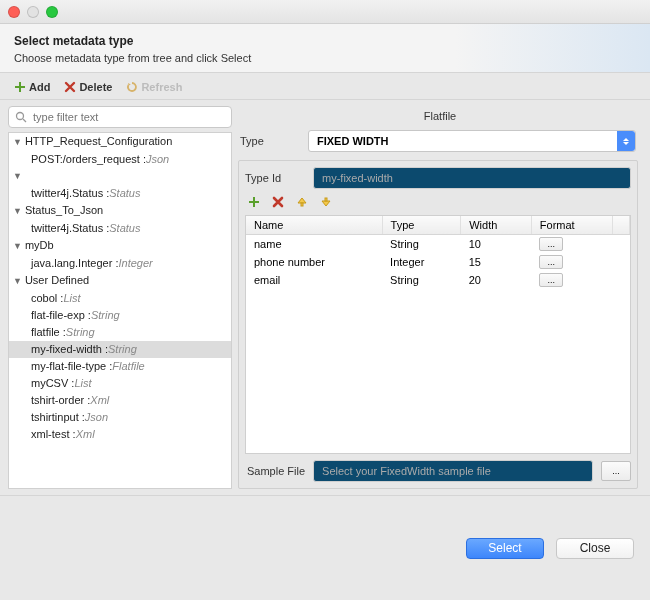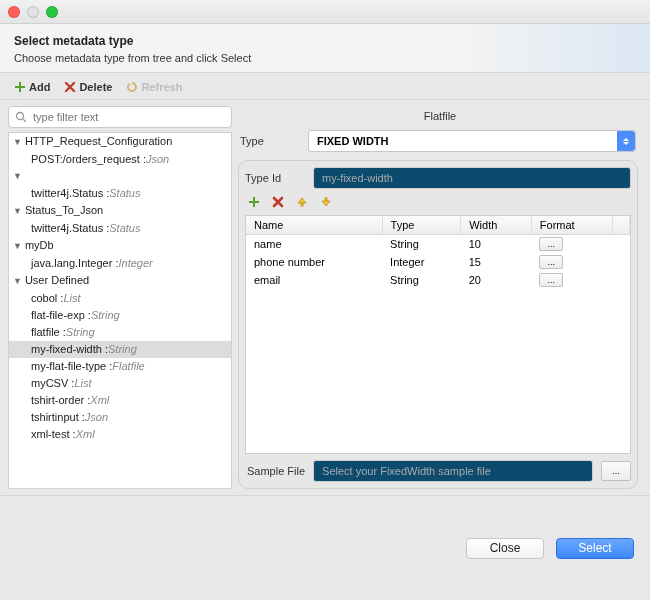--- a/index.html
+++ b/index.html
@@ -27,21 +27,21 @@
   .rightcol { flex:1; display:flex; flex-direction:column;}
   .details-title { text-align:center; font-size:11px; color:#333; padding:4px 0;}
   .formrow { display:flex; align-items:center; gap:10px; padding:4px 6px 4px 2px;}
   .formrow label { width:58px; font-size:11px; color:#333;}
   .select { flex:1; height:22px; border:1px solid #c7c7c7; border-radius:3px; background:#fff; display:flex; align-items:center; padding:0 8px; font-size:11px; position:relative;font-weight:bold;}
   .select-cap { position:absolute; right:0; top:0; bottom:0; width:18px; background:#4a8dfb; border-radius:0 3px 3px 0; display:flex; align-items:center; justify-content:center;}
   .sel-arrows { display:flex; flex-direction:column; gap:1px;}
   .sel-arrows span{width:0;height:0;border-left:3px solid transparent;border-right:3px solid transparent;}
   .sel-arrows .up{border-bottom:3px solid #fff;}
   .sel-arrows .dn{border-top:3px solid #fff;}
-  .panel { flex:1; border:1px solid #cfcfcf; background:#e7e7e7; border-radius:10px; margin:4px 4px 0 0; display:flex; flex-direction:column; padding:6px;}
+  .panel { flex:1; border:1px solid #cfcfcf; background:#e7e7e7; border-radius:2px; margin:4px 4px 0 0; display:flex; flex-direction:column; padding:6px;}
   .panel .inner-input{ flex:1; height:22px; border:1px solid #cfcfcf; border-radius:3px; background:#0c4a6e; padding:0 8px; font-size:11px; color:#aaa; display:flex; align-items:center;}
   .icnrow { display:flex; gap:10px; padding:6px 2px;}
   .grid { flex:1; border:1px solid #cfcfcf; background:#fff; font-size:11px;}
   .grid table{ width:100%; border-collapse:collapse;}
   .grid th { background:linear-gradient(#fbfbfb,#ededed); border-right:1px solid #e0e0e0; border-bottom:1px solid #d6d6d6; font-weight:normal; text-align:left; padding:3px 8px; font-size:11px;}
   .grid td { padding:2px 8px; }
   .dotbtn { width:24px; height:14px; border:1px solid #c0c0c0; border-radius:2px; background:linear-gradient(#fbfbfb,#ececec); font-size:9px; text-align:center; line-height:12px;}
   .samplerow { display:flex; align-items:center; gap:8px; padding:6px 0 0 2px;}
   .samplerow .inner-input{ color:#aaa;}
   .samplerow .dotbtn{ width:30px; height:20px; line-height:18px;}
@@ -267,17 +267,17 @@
               <span>Select your FixedWidth sample file</span>
             </div>
           <div class="dotbtn">...</div>
         </div>
       </div>
     </div>
   </div>
 
 
   <div class="footer">
+    <div class="btn primary">Select</div>
     <div class="btn plain">Close</div>
-    <div class="btn primary">Select</div>
   </div>
 
 </div>
 
 </body></html>

